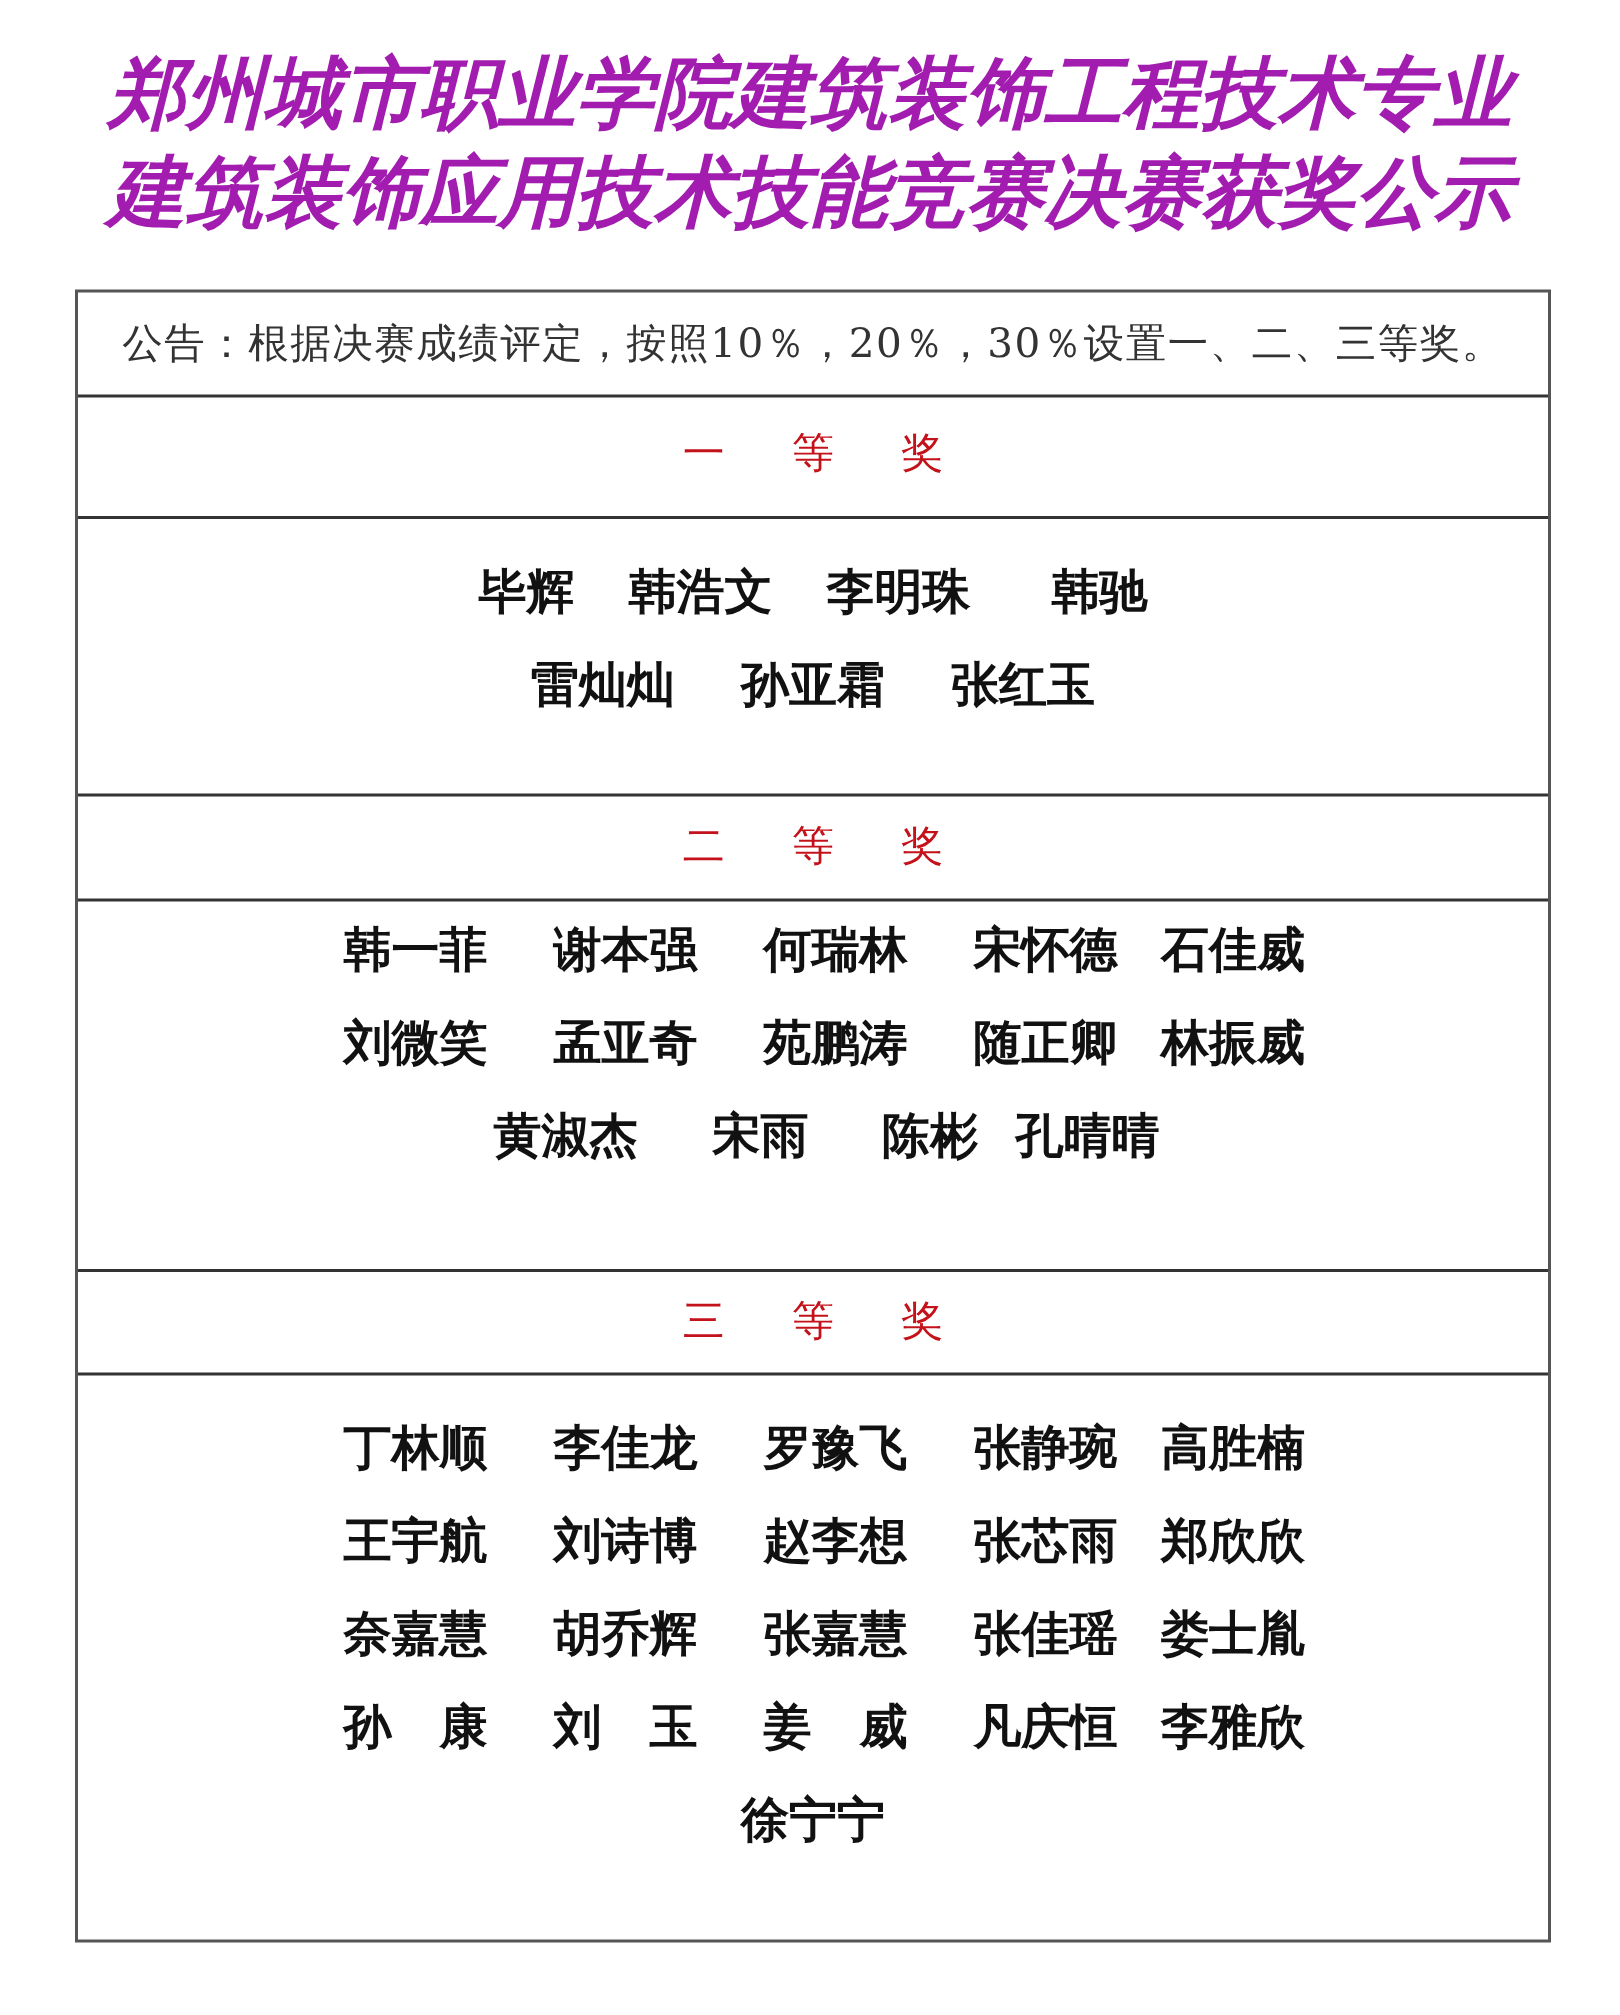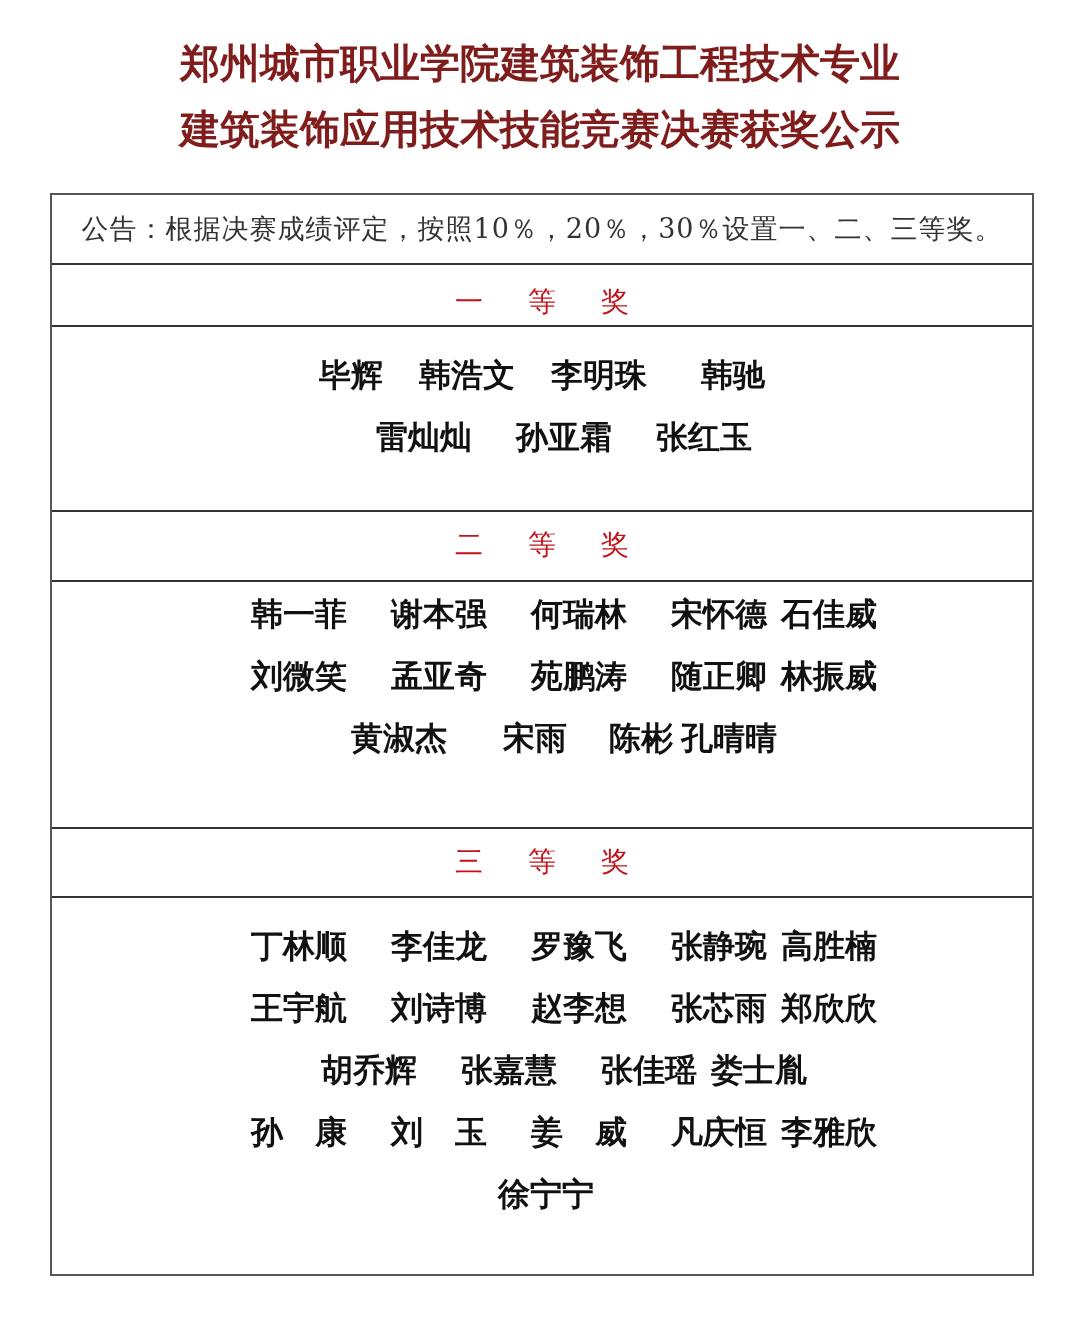--- a/index.html
+++ b/index.html
@@ -1,39 +1,39 @@
 <!DOCTYPE html>
 <html><head>
 <meta charset="utf-8">
 <style>
   html, body { margin: 0; padding: 0; background: #ffffff; }
   body { width: 1080px; height: 1343px; position: relative; overflow: hidden;
          font-family: "DejaVu Sans", "Liberation Sans", sans-serif; color: #111; }
   .title-block { position: absolute; left: 0; top: 30px; width: 1080px; text-align: center; }
-  .title-line { font-size: 40px; font-weight: bold; line-height: 66px; letter-spacing: 0px;
-                color: #7f1d1d; }
+  .title-line { font-size: 52px; font-weight: bold; line-height: 66px; letter-spacing: 0px;
+                color: #a21caf; font-style: italic; }
   .doc-table { position: absolute; left: 50px; top: 193px; width: 984px;
                border: 2px solid #555; box-sizing: border-box; }
   .row { border-bottom: 2px solid #333; box-sizing: border-box; position: relative; }
   .row:last-child { border-bottom: none; }
   .notice-row { height: 70px; display: flex; align-items: center; justify-content: center; }
   .notice { font-size: 27px; color: #333; letter-spacing: 1px; white-space: nowrap;
             font-family: "DejaVu Serif", "Liberation Serif", serif; }
   .tier-row { display: flex; align-items: flex-start; justify-content: center; }
-  .tier-row.h1 { height: 62px; padding-top: 18px; }
+  .tier-row.h1 { height: 81px; padding-top: 18px; }
   .tier-row.h2 { height: 70px; padding-top: 14px; }
   .tier-row.h3 { height: 69px; padding-top: 14px; }
   .tier-label { font-size: 28px; color: #c4121b; letter-spacing: 18px; padding-left: 18px;
                 font-family: "DejaVu Serif", "Liberation Serif", serif; }
   .names-row { box-sizing: border-box; }
   .names-row.n1 { height: 185px; padding-top: 18px; }
   .names-row.n2 { height: 247px; padding-top: 2px; }
   .names-row.n3 { height: 376px; padding-top: 18px; }
   .name-line { display: flex; justify-content: center; height: 62px; align-items: center; }
-  .name { font-size: 32px; font-weight: bold; color: #111; width: 140px; text-align: right;
+  .name { font-size: 32px; font-weight: bold; color: #111; width: 140px; text-align: center;
           white-space: pre; }
   .n1 .name-line.first .name { width: auto; margin: 0 18px; }
 </style>
 </head>
 <body>
 
 <div class="title-block">
   <div class="title-line">郑州城市职业学院建筑装饰工程技术专业</div>
   <div class="title-line">建筑装饰应用技术技能竞赛决赛获奖公示</div>
 </div>
@@ -98,20 +98,21 @@
       <span class="name" style="width:110px">高胜楠</span>
     </div>
     <div class="name-line">
       <span class="name">王宇航</span>
       <span class="name">刘诗博</span>
       <span class="name">赵李想</span>
       <span class="name">张芯雨</span>
       <span class="name" style="width:110px">郑欣欣</span>
     </div>
     <div class="name-line">
+      <span class="name">奈嘉慧</span>
       <span class="name">胡乔辉</span>
       <span class="name">张嘉慧</span>
       <span class="name">张佳瑶</span>
       <span class="name" style="width:110px">娄士胤</span>
     </div>
     <div class="name-line">
       <span class="name">孙　康</span>
       <span class="name">刘　玉</span>
       <span class="name">姜　威</span>
       <span class="name">凡庆恒</span>

